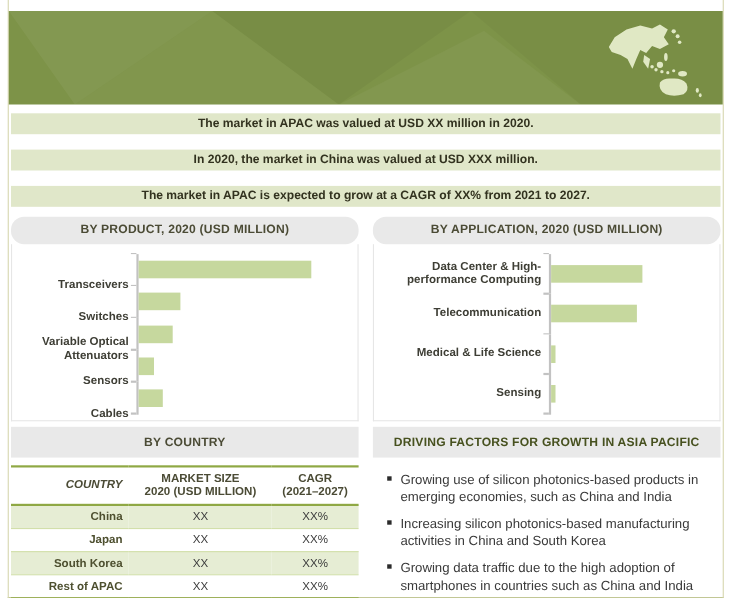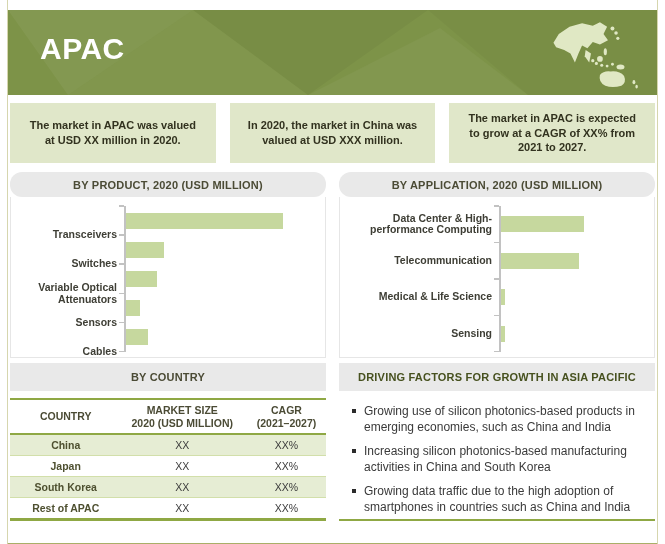--- a/index.html
+++ b/index.html
@@ -21,21 +21,21 @@
     overflow:hidden;
   }
   .banner svg.facets{position:absolute;left:0;top:0;width:100%;height:100%;}
   .banner-title{
     position:absolute;left:32px;top:24px;color:#ffffff;
     font-size:30px;font-weight:bold;letter-spacing:.5px;line-height:1;
   }
   .banner .map{position:absolute;right:12px;top:6px;width:108px;height:76px;}
   .banner .map path,.banner .map circle,.banner .map ellipse{fill:var(--map-fill,#e0e8c4);}
   
-  .info-row{display:flex;gap:14px;margin:8px 2px 0 2px;}
+  .info-row{display:flex;gap:14px;margin:8px 2px 0 2px;flex-direction:column;}
   .info-box{
     flex:1;height:60px;background:var(--info-box-bg,#e0e7c9);
     display:flex;align-items:center;justify-content:center;text-align:center;
     font-size:11px;font-weight:bold;line-height:1.35;color:#32321f;
     padding:2px 14px;box-sizing:border-box;
   }
   
   .charts-row{display:flex;gap:13px;margin:9px 2px 0 2px;}
   .panel{flex:1;min-width:0;}
   .phead{
@@ -79,28 +79,28 @@
   table.ctable{
     width:100%;border-collapse:collapse;
     border-top:2px solid var(--table-line-green,#8fa844);
     border-bottom:3px solid var(--table-line-green,#8fa844);
   }
   .ctable th{
     border-bottom:2px solid var(--table-line-green,#8fa844);
     padding:4px 6px;font-size:10.5px;color:#4b4b35;line-height:1.2;
     font-weight:bold;text-align:center;
   }
-  .ctable th:first-child{text-align:center;padding-left:10px;}
+  .ctable th:first-child{text-align:right;padding-left:10px;font-style:italic;}
   .ctable td{
     padding:4px 6px;font-size:10.5px;color:#3c3c3c;text-align:center;
     border-top:1px solid #d2dfaa;
   }
   .ctable tbody tr:first-child td{border-top:none;}
   .ctable tr.alt{background:var(--alt-row-bg,#e6edd4);}
-  .ctable td.country{font-weight:bold;color:#4e5030;text-align:center;padding-left:10px;}
+  .ctable td.country{font-weight:bold;color:#4e5030;text-align:right;padding-left:10px;}
   .df-body{
     height:123px;box-sizing:border-box;
     border-bottom:2.5px solid var(--table-line-green,#8fa844);
     padding:6px 8px 6px 12px;
   }
   .df-body ul{margin:0;padding:0;}
   .df-body li{
     list-style:none;position:relative;padding-left:13px;margin:0 0 9px 0;
     font-size:12px;line-height:1.3;color:#3a3a3a;
   }
@@ -114,21 +114,20 @@
 <div class="frame">
 
   <header class="banner">
     <svg class="facets" viewBox="0 0 649 85" preserveAspectRatio="none">
       <polygon points="0,0 185,0 60,85" fill="#ffffff" opacity="0.05"></polygon>
       <polygon points="185,0 420,0 300,85" fill="#000000" opacity="0.04"></polygon>
       <polygon points="60,85 300,85 185,0" fill="#ffffff" opacity="0.03"></polygon>
       <polygon points="420,0 649,0 649,85 520,85" fill="#000000" opacity="0.03"></polygon>
       <polygon points="300,85 520,85 432,18" fill="#ffffff" opacity="0.04"></polygon>
     </svg>
-    <div class="banner-title">APAC</div>
     <svg class="map" viewBox="0 0 112 85">
       <path d="M14 30 L20 20 L32 12 L46 8 L58 11 L66 7 L74 12 L70 20 L75 27 L66 32 L58 29 L52 36 L46 33 L42 42 L38 52 L33 42 L26 38 L17 35 Z"></path>
       <path d="M50 38 L56 42 L54 52 L49 45 Z"></path>
       <circle cx="80" cy="14" r="2.2"></circle>
         <circle cx="84" cy="19" r="2"></circle>
         <circle cx="86" cy="25" r="1.8"></circle>
       <ellipse cx="72" cy="40" rx="1.8" ry="4"></ellipse>
       <circle cx="66" cy="48" r="3.2"></circle>
       <circle cx="58" cy="50" r="1.8"></circle>
         <circle cx="62" cy="53" r="1.7"></circle>

